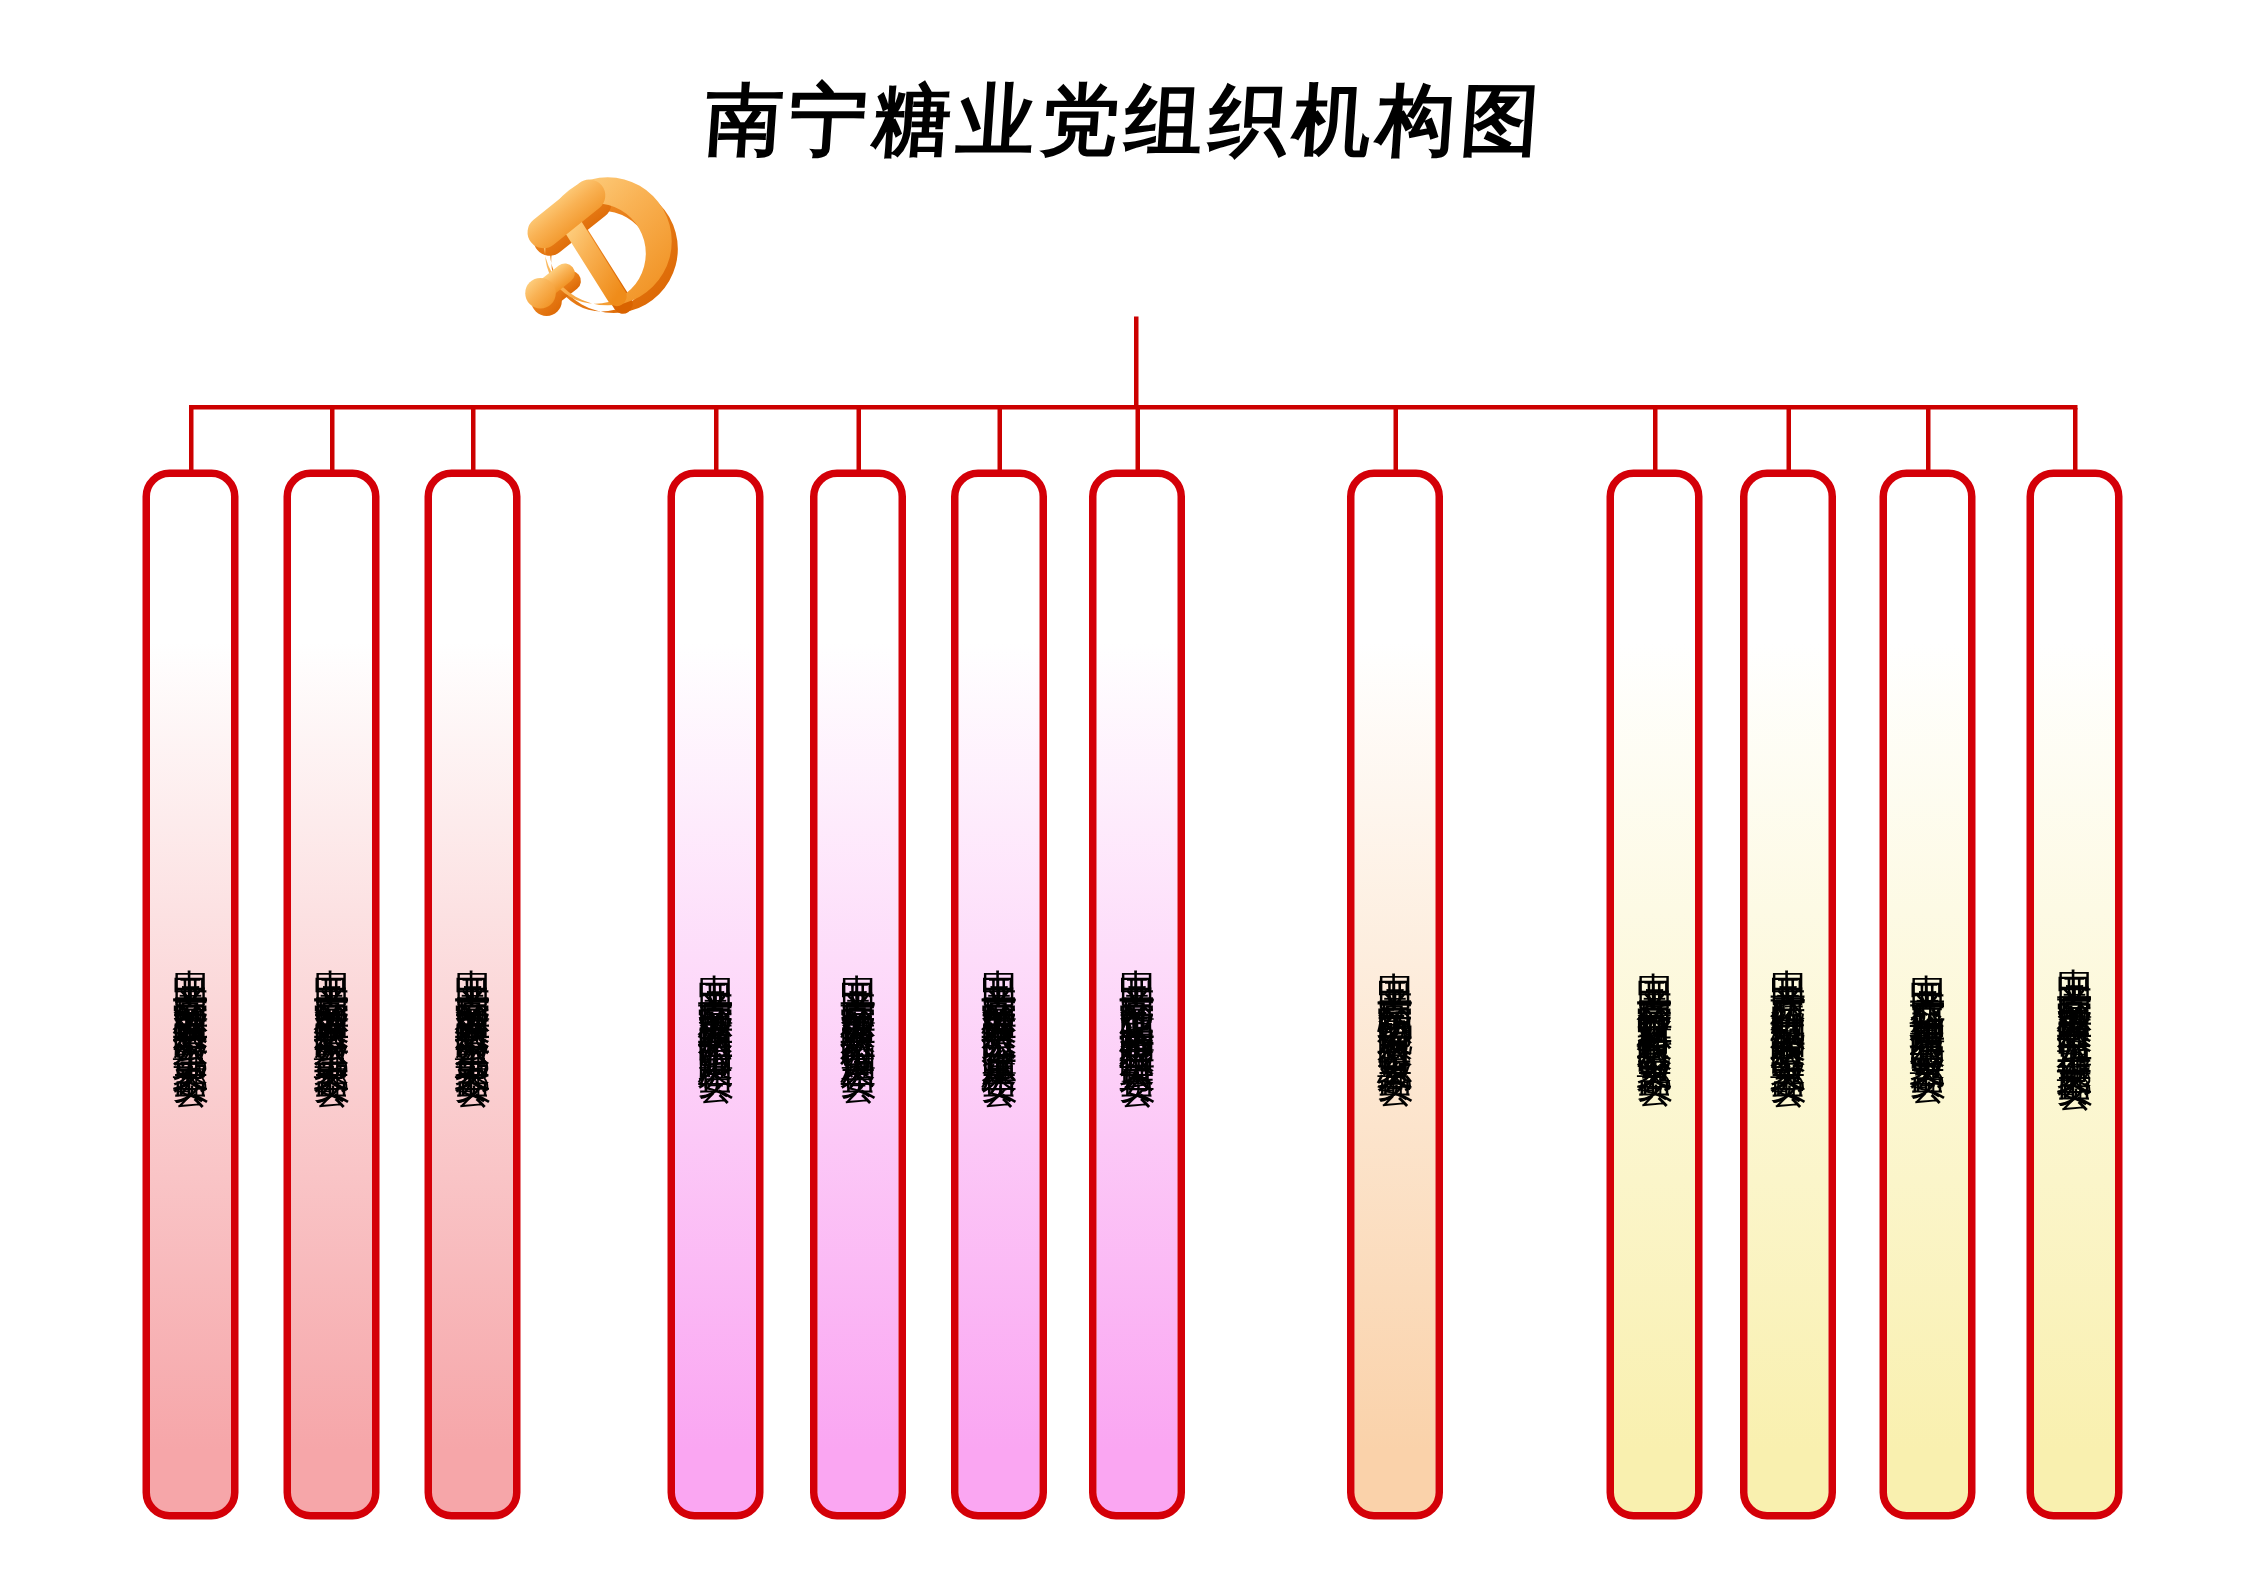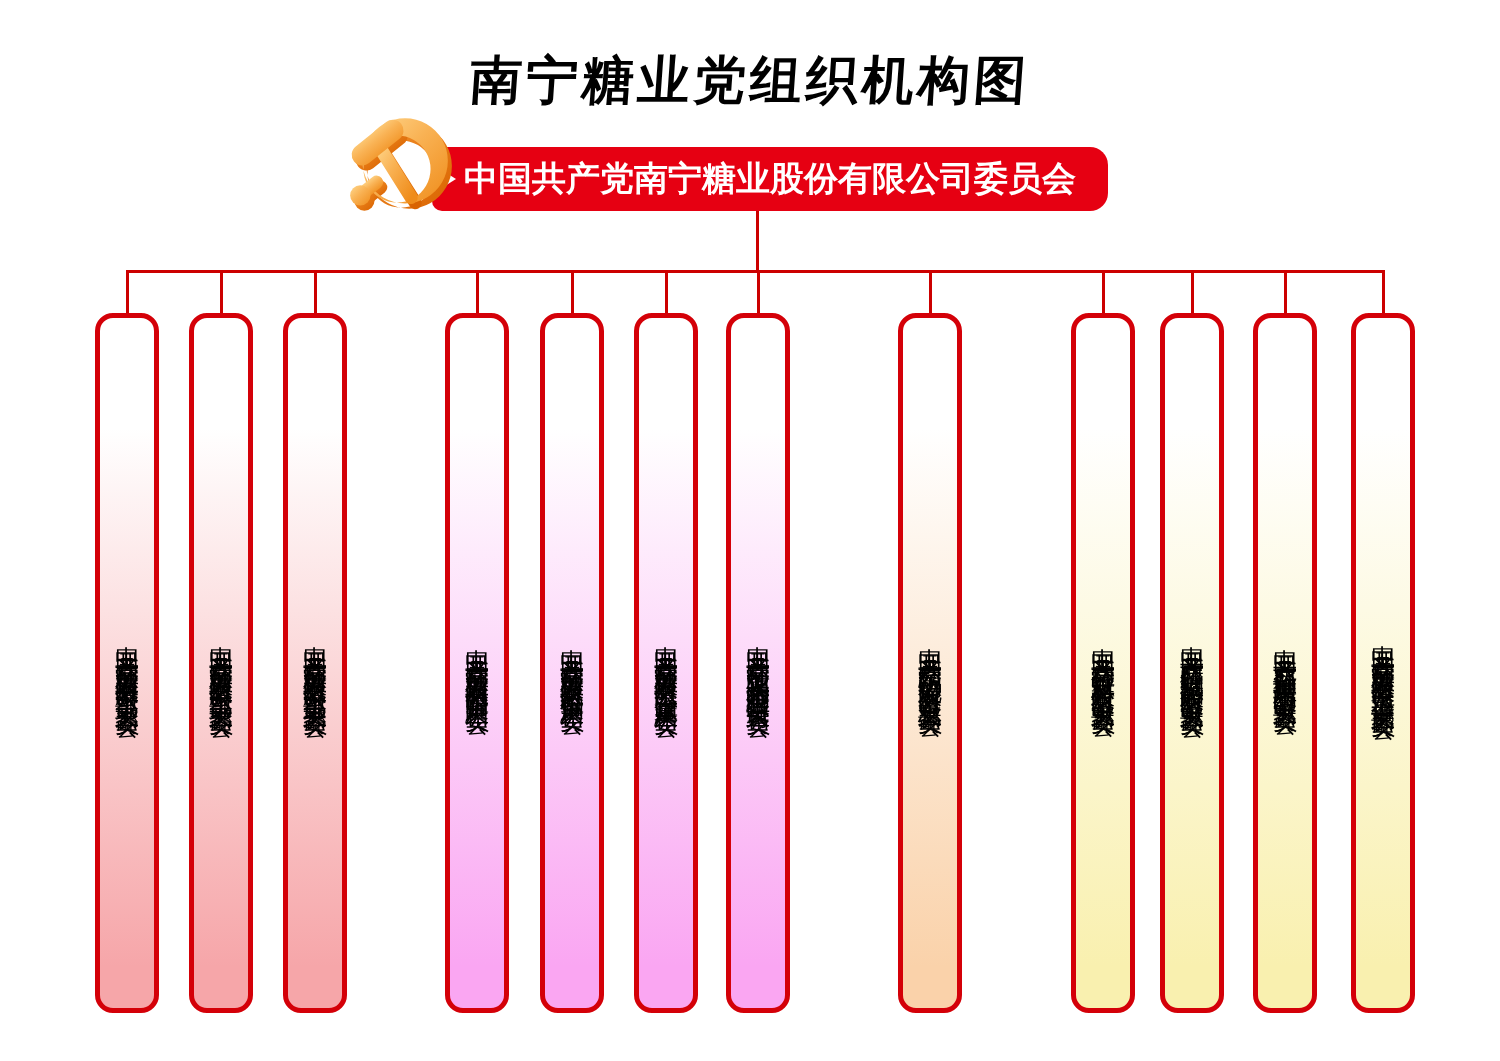--- a/index.html
+++ b/index.html
@@ -108,24 +108,20 @@
 
     <g>
       <path fill-rule="evenodd" fill="url(#gold)" d="M64,10 a42,42 0 1,0 0.1,0 Z M56,27 a33,33 0 1,0 0.1,0 Z"></path>
       <path d="M36,34 L70,88" stroke="url(#gold)" stroke-width="13" stroke-linecap="round" fill="none"></path>
       <path d="M22,46 L52,22" stroke="url(#gold)" stroke-width="21" stroke-linecap="round" fill="none"></path>
       <path d="M22,84 L36,73" stroke="url(#gold)" stroke-width="13" stroke-linecap="round" fill="none"></path>
       <circle cx="20" cy="86" r="10" fill="url(#gold)"></circle>
     </g>
   </svg>
 
-  <div class="banner">
-    <span class="notch"></span>
-    <span class="banner-label">中国共产党南宁糖业股份有限公司委员会</span>
-  </div>
 
   <div class="line stem"></div>
   <div class="line rail"></div>
   <div class="line drop" style="left:126px"></div>
   <div class="line drop" style="left:220px"></div>
   <div class="line drop" style="left:314px"></div>
   <div class="line drop" style="left:476px"></div>
   <div class="line drop" style="left:571px"></div>
   <div class="line drop" style="left:665px"></div>
   <div class="line drop" style="left:757px"></div>

